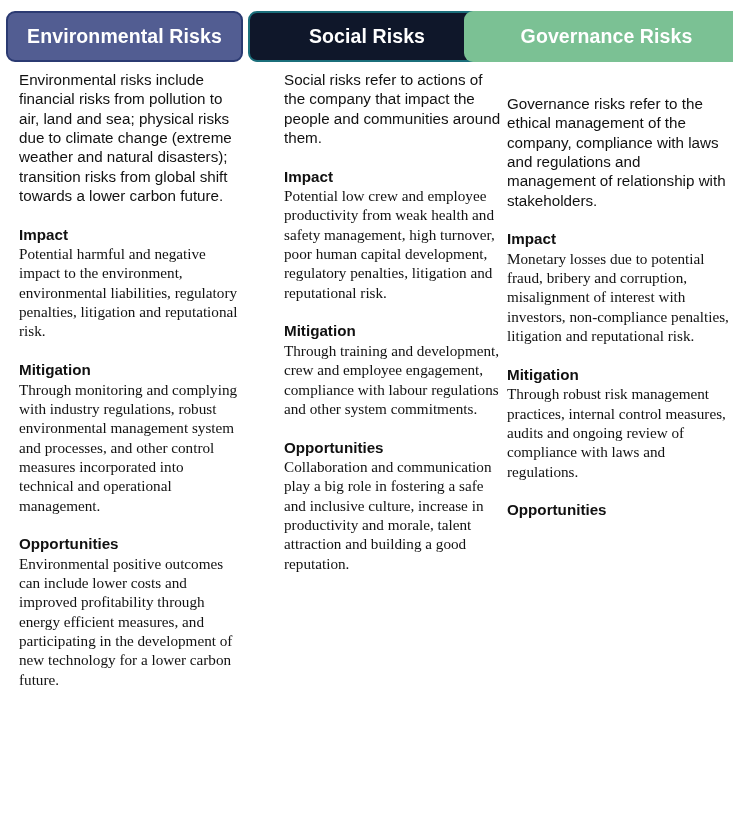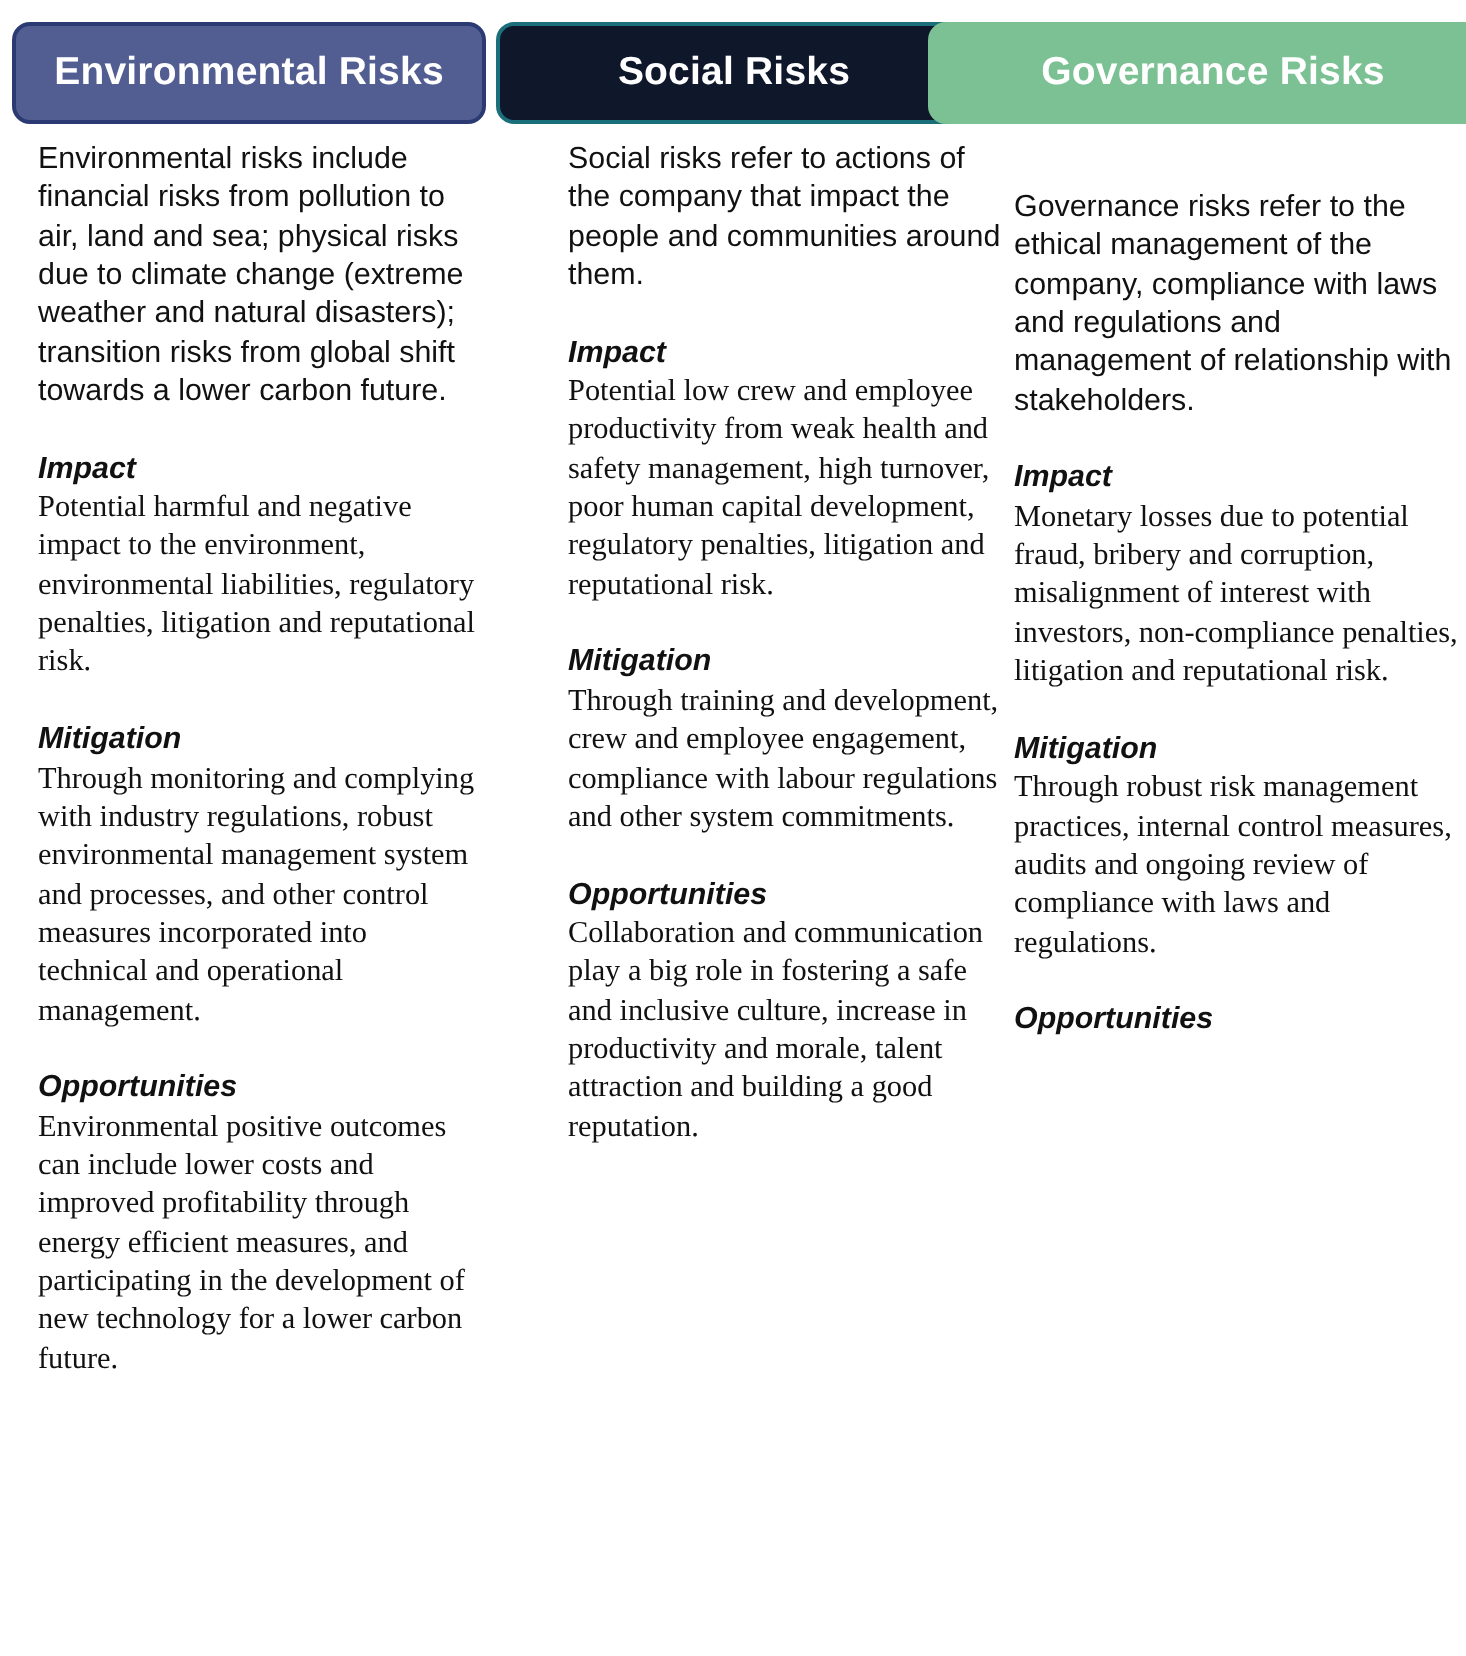--- a/index.html
+++ b/index.html
@@ -10,21 +10,21 @@
          display: flex; align-items: center; justify-content: center; letter-spacing: 0.1px; }
   .hdr-env { left: 6px; width: 237px; background: #525d92; border: 2px solid #2b3a72; }
   .hdr-soc { left: 248px; width: 238px; background: #0f172a; border: 2px solid #1b6f7b; }
   .hdr-gov { left: 464px; width: 285px; background: #7bc194; border: none; }
   .col { position: absolute; font-size: 15.2px; line-height: 19.35px; }
   .col-env { left: 19px; top: 70px; width: 222px; }
   .col-soc { left: 264px; top: 70px; width: 222px; margin-left: 20px; }
   .col-gov { left: 507px; top: 67px; width: 222px; height: 596px; overflow: hidden; margin-top: 27px; }
   .sec { margin: 0; }
   .sec + .sec { margin-top: 19.35px; }
-  .sec-title { font-weight: bold; display: block; font-style: italic; }
+  .sec-title { font-weight: bold; display: block; }
   .sec-body { display: block; font-family: Liberation Serif, serif; }
 </style>
 </head>
 <body>
 
 <div class="hdr hdr-env">
   <span>Environmental Risks</span>
 </div>
 <div class="hdr hdr-soc">
   <span>Social Risks</span>

